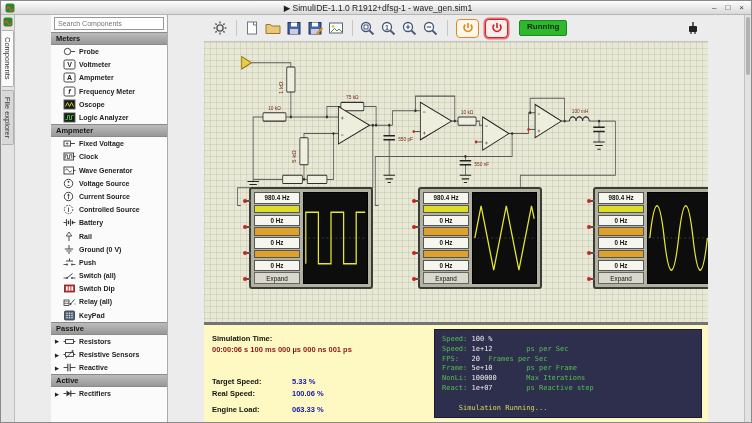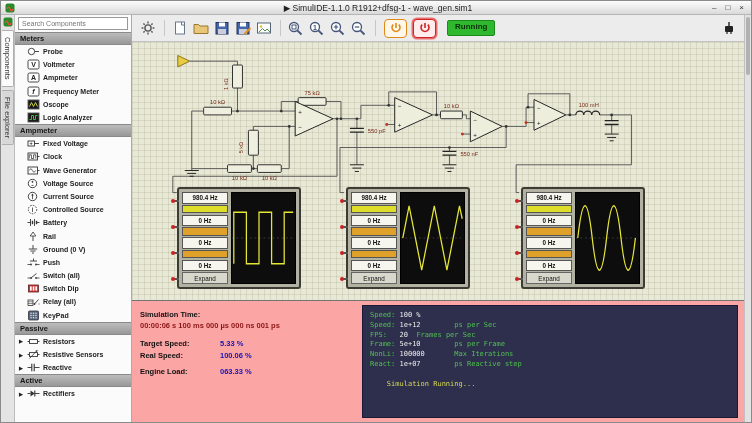--- a/index.html
+++ b/index.html
@@ -5,21 +5,21 @@
   html,body{margin:0;padding:0;background:#888;}
   *{box-sizing:border-box;}
   .window{width:752px;height:423px;position:relative;margin:0 auto;background:#ececec;border:1px solid #8a8a8a;overflow:hidden;font-family:"Liberation Sans",sans-serif;}
   
   .titlebar{height:14px;background:linear-gradient(#fdfdfd,#d9d9d9);border-bottom:1px solid #b5b5b5;display:flex;align-items:center;position:relative;}
   .app-icon{margin-left:4px;display:flex;}
   .title-text{position:absolute;left:4px;right:0;text-align:center;font-size:8.5px;color:#222;}
   .win-controls{margin-left:auto;display:flex;gap:9px;padding-right:7px;font-size:8px;color:#333;z-index:2;}
   .win-controls span{cursor:default;}
   
-  .app-body{position:absolute;top:14px;left:0;right:0;bottom:0;display:flex;}
+  .app-body{position:absolute;top:14px;left:0;right:0;bottom:0;display:flex;gap:36px;}
   .tabstrip{width:14px;background:#e4e4e4;border-right:1px solid #bdbdbd;display:flex;flex-direction:column;align-items:center;padding-top:2px;}
   .strip-icon{margin-bottom:3px;display:flex;}
   .vtab{writing-mode:vertical-rl;font-size:7.5px;color:#333;padding:6px 1px;margin-bottom:3px;background:#d8d8d8;border:1px solid #b0b0b0;border-left:none;border-radius:0 2px 2px 0;}
   .vtab.active{background:#fbfbfb;}
   
   .palette{width:117px;background:#fbfbfb;border-right:1px solid #aaa;display:flex;flex-direction:column;overflow:hidden;}
   .search{margin:2px 3px;height:13px;font-size:7px;border:1px solid #999;padding:0 3px;background:#fff;font-family:"Liberation Sans",sans-serif;}
   .pal-tree{flex:1;overflow:hidden;}
   .pal-section{height:13px;background:linear-gradient(#bcbcbc,#989898);border-top:1px solid #8a8a8a;border-bottom:1px solid #8a8a8a;font-size:7.5px;font-weight:bold;color:#161616;display:flex;align-items:center;padding-left:5px;}
   .pal-item{height:13.2px;display:flex;align-items:center;font-size:7px;font-weight:600;color:#222;padding-left:3px;gap:3px;white-space:nowrap;}
@@ -46,24 +46,24 @@
   .scope{position:absolute;top:145px;width:124px;height:102px;background:#b2b2a2;border:2px solid #3c3c34;border-radius:3px;display:flex;padding:3px;gap:3px;}
   .scope-col{width:46px;display:flex;flex-direction:column;gap:1.2px;}
   .scope-freq,.scope-val{flex:1.25;background:#f6f6ee;border:1px solid #555;font-size:6.3px;font-weight:bold;color:#111;display:flex;align-items:center;justify-content:center;}
   .scope-strip{flex:.85;border:1px solid #555;}
   .scope-expand{flex:1.25;background:#d8d8cc;border:1px solid #666;font-size:6.3px;color:#111;display:flex;align-items:center;justify-content:center;}
   .scope-screen{flex:1;background:#0d0d0d;border:1px solid #000;position:relative;}
   .scope-screen svg{position:absolute;inset:0;width:100%;height:100%;}
   .pin{position:absolute;left:-6px;width:6px;height:2px;background:#555;}
   .pin-dot{position:absolute;left:-8px;width:4px;height:4px;border-radius:50%;background:#c22;}
   
-  .bottom{height:122px;display:flex;background:#fca5a5;border-top:1px solid #737373;}
+  .bottom{height:100px;display:flex;background:#fef9c3;border-top:3px solid #737373;}
   .info-panel{width:228px;padding:9px 0 0 8px;font-size:7.5px;font-weight:bold;color:#111;}
   .info-title{margin-bottom:2px;}
-  .info-time{color:#8b1616;margin-bottom:9px;}
+  .info-time{color:#8b1616;margin-bottom:23px;}
   .info-row{display:flex;margin-bottom:2.5px;}
   .info-row.gap{margin-top:7px;}
   .info-row .lbl{width:80px;}
   .info-row .val{color:#1515b5;}
   .console{flex:1;margin:4px 6px 4px 2px;background:#2e2f4d;border:1px solid #191a33;font-family:"DejaVu Sans Mono",monospace;font-size:7px;line-height:9.8px;padding:5px 7px;white-space:pre;overflow:hidden;}
   .c-l{color:#50c050;} .c-v{color:#ececec;margin-top:12px;} .c-w{color:#d8d858;}
   
   .vscroll{width:7px;background:#e2e2e2;border-left:1px solid #c0c0c0;position:relative;}
   .vthumb{position:absolute;top:2px;left:1px;width:4px;height:58px;background:#b2b2b2;border-radius:2px;}
 </style>

